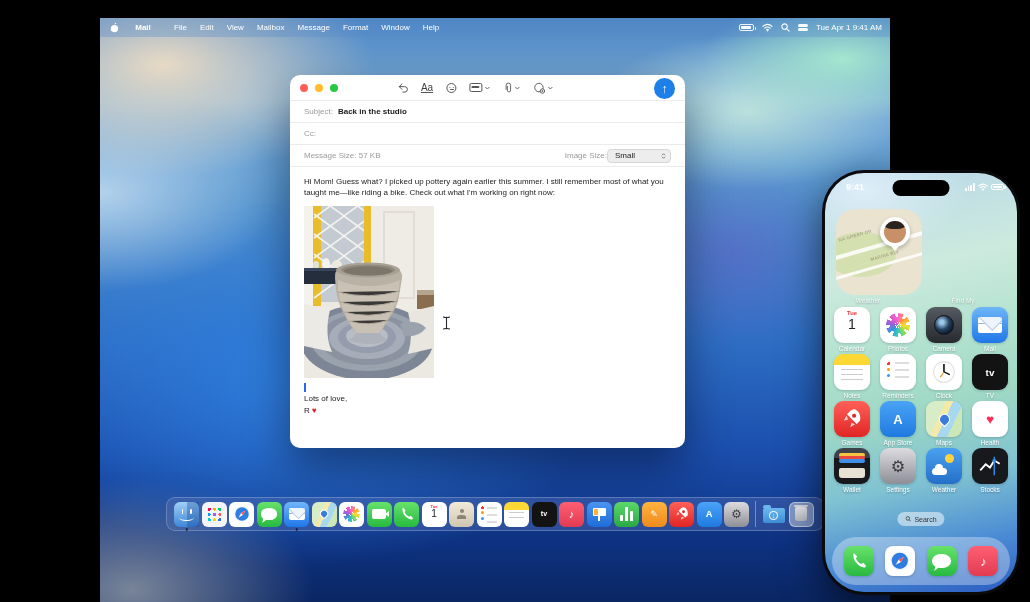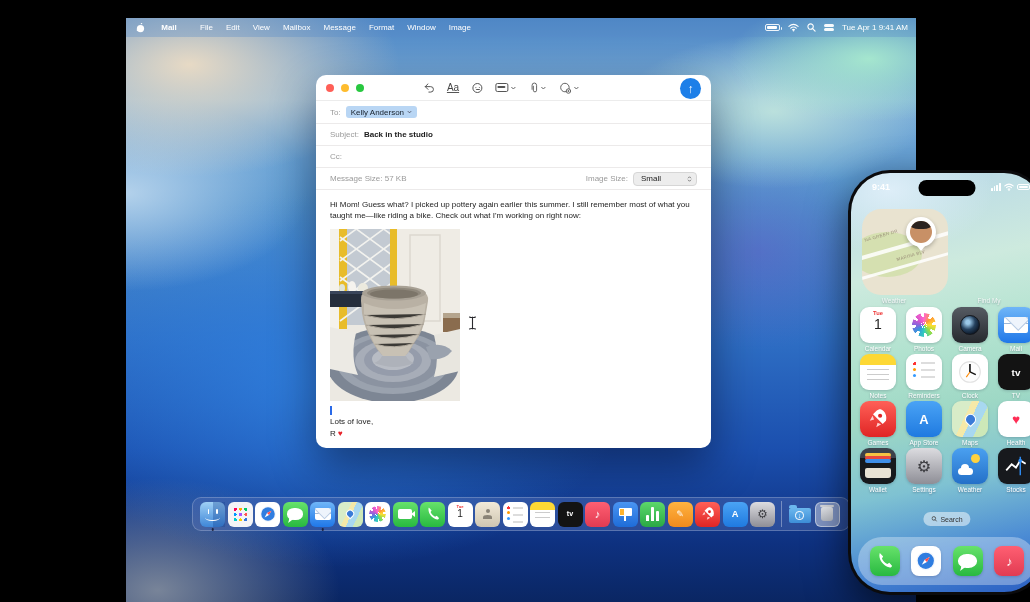--- a/index.html
+++ b/index.html
@@ -1,19 +1,19 @@
 <!DOCTYPE html>
 <html><head>
 <meta charset="utf-8">
 <style>
   * { margin:0; padding:0; box-sizing:border-box; }
   html,body { width:1030px; height:602px; background:#000; overflow:hidden;
     font-family:"Liberation Sans", sans-serif; }
   i { font-style:normal; display:block; }
-  .root { position:absolute; left:0; top:0; width:882px; height:602px; background:#000;margin-left:26px; }
+  .root { position:absolute; left:0; top:0; width:882px; height:602px; background:#000; }
 
   
   .desktop { position:absolute; left:100px; top:18px; width:790px; height:584px; overflow:hidden;
     background:
       radial-gradient(ellipse 300px 160px at 8% 8%, rgba(238,221,196,.95), rgba(238,221,196,0) 70%),
       radial-gradient(ellipse 260px 140px at 0% 30%, rgba(196,220,240,.85), rgba(196,220,240,0) 70%),
       radial-gradient(ellipse 200px 90px at 94% 7%, rgba(168,234,206,.95), rgba(168,234,206,0) 70%),
       radial-gradient(ellipse 220px 110px at 82% 16%, rgba(214,246,222,.7), rgba(214,246,222,0) 70%),
       radial-gradient(ellipse 180px 140px at 80% 40%, rgba(108,82,194,.40), rgba(108,82,194,0) 70%),
       radial-gradient(ellipse 420px 260px at 26% 62%, rgba(48,130,226,.85), rgba(48,130,226,0) 72%),
@@ -54,21 +54,21 @@
   .header-g { width:13px; height:9px; border:1px solid #555; border-radius:2px; position:relative; }
   .header-g::before { content:""; position:absolute; left:1.5px; top:1.5px; right:1.5px; height:2px; background:#555; border-radius:1px; }
   .send-btn { position:absolute; right:10px; top:3px; width:21px; height:21px; border-radius:50%;
     background:#1d7fe8; color:#fff; font-size:12px; display:flex; align-items:center; justify-content:center; }
 
   .frow { display:flex; align-items:center; padding:0 14px; border-bottom:1px solid #eceaea; font-size:8px; color:#9a9a9a; }
   .frow .lab { margin-right:5px; }
   .row-to { height:23px; } .row-cc { height:22px; } .row-sub { height:22px; } .row-size { height:22px; }
   .pill { background:#b9d6f4; color:#17202b; border-radius:3px; padding:1.5px 5px; display:flex; align-items:center; gap:3px; }
   .subval { color:#1a1a1a; font-weight:bold; }
-  .row-size .right { margin-left:auto; display:flex; align-items:center; gap:5px; }
+  .row-size .right { margin-left:auto; display:flex; align-items:center; }
   .select { width:64px; height:14px; background:#ededed; border:1px solid #d6d6d6; border-radius:4px;
     display:flex; align-items:center; padding:0 4px 0 7px; color:#1a1a1a; }
   .select .updown { margin-left:auto; display:flex; flex-direction:column; gap:0px; }
 
   .mailbody { padding:9px 14px 0 14px; font-size:8px; color:#1c1c1c; line-height:1.38; }
   .photo { margin-top:8px; width:130px; height:172px; display:block; }
   .caret { width:1.5px; height:9px; background:#2a6ae8; margin-top:5px; }
   .closing { margin-top:1px; }
   .heart { color:#e8232a; }
 
@@ -254,21 +254,21 @@
       </svg>
       <div class="menu-items">
           <span class="mitem app">Mail</span>
           <span class="mitem">File</span>
           <span class="mitem">Edit</span>
           <span class="mitem">View</span>
           <span class="mitem">Mailbox</span>
           <span class="mitem">Message</span>
           <span class="mitem">Format</span>
           <span class="mitem">Window</span>
-          <span class="mitem">Image</span>
+          <span class="mitem">Help</span>
         </div>
       <div class="mb-right">
         <span class="batt">
             <i></i>
           </span>
         <svg width="11" height="9" viewBox="0 0 12 9">
           <path d="M1 3.2 Q6 -1 11 3.2 M3 5.2 Q6 2.6 9 5.2 M5 7 Q6 6.2 7 7" stroke="#fff" stroke-width="1.2" fill="none" stroke-linecap="round"></path>
           <circle cx="6" cy="8" r=".9" fill="#fff"></circle>
         </svg>
         <svg width="9" height="9" viewBox="0 0 10 10">
@@ -323,29 +323,20 @@
             <svg width="6" height="4" viewBox="0 0 6 4">
                 <path d="M1 1 L3 3 L5 1" stroke="#666" fill="none"></path>
               </svg>
           </span>
         </div>
         <span class="send-btn">
             <span>↑</span>
           </span>
       </div>
 
-      <div class="frow row-to">
-        <span class="lab">To:</span>
-        <span class="pill">
-          <span>Kelly Anderson</span>
-          <svg width="5" height="4" viewBox="0 0 6 4">
-              <path d="M1 1 L3 3 L5 1" stroke="#445" fill="none"></path>
-            </svg>
-        </span>
-      </div>
       <div class="frow row-sub">
         <span class="lab">Subject:</span>
         <span class="subval">Back in the studio</span>
       </div>
       <div class="frow row-cc">
         <span class="lab">Cc:</span>
       </div>
       <div class="frow row-size">
         <span>Message Size: 57 KB</span>
         <span class="right">

